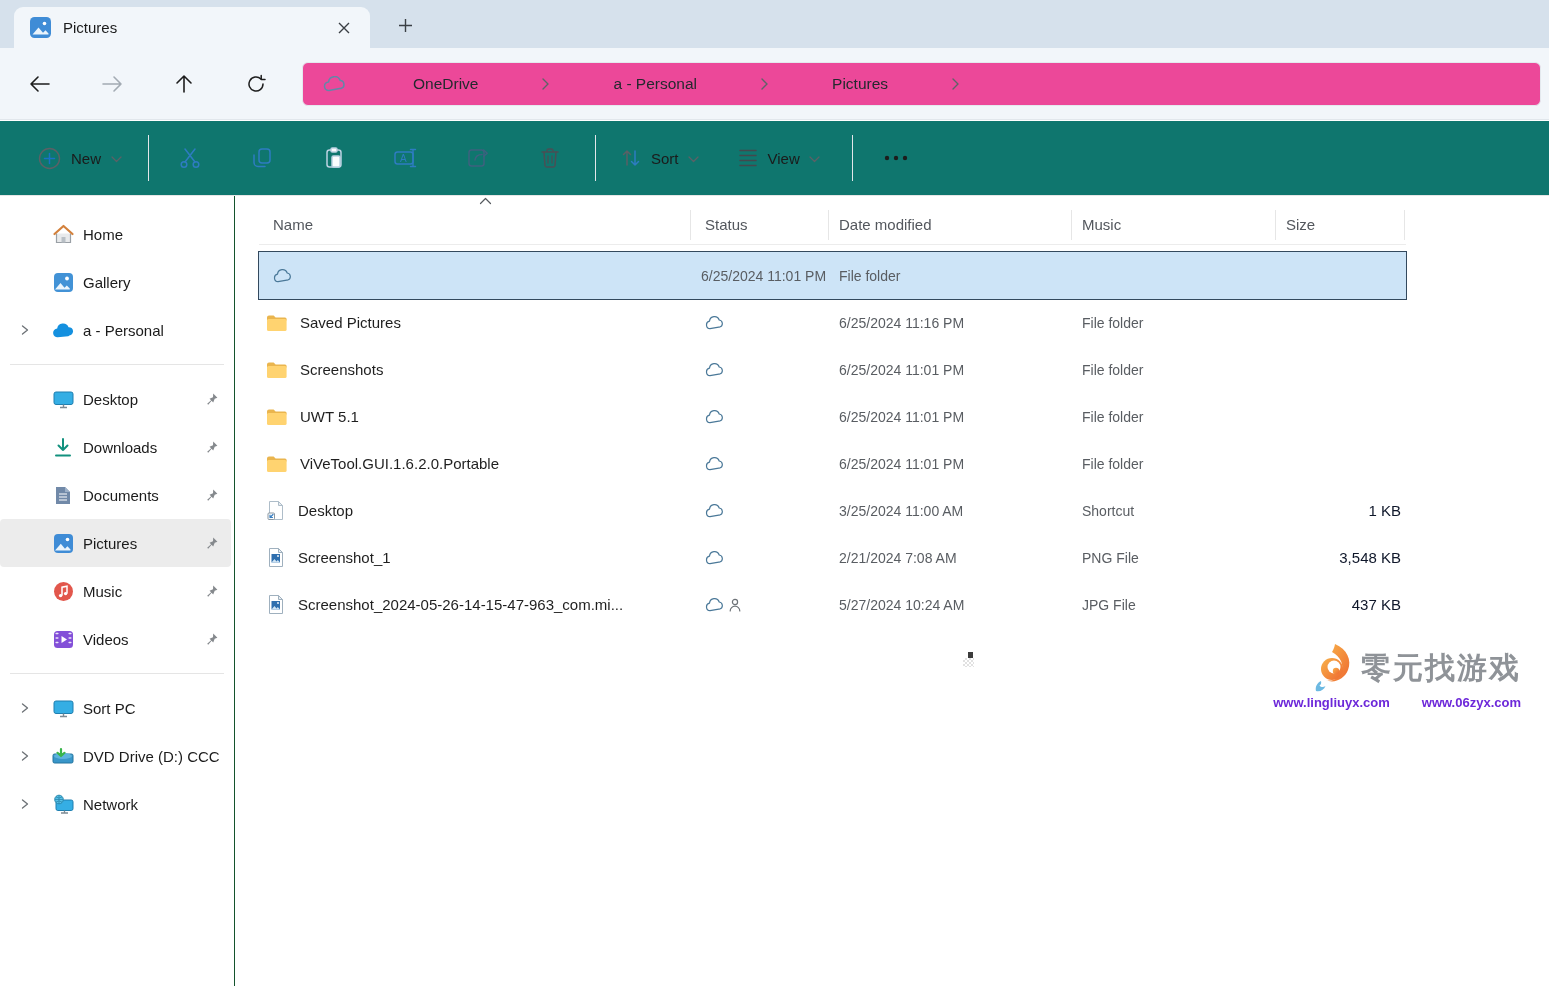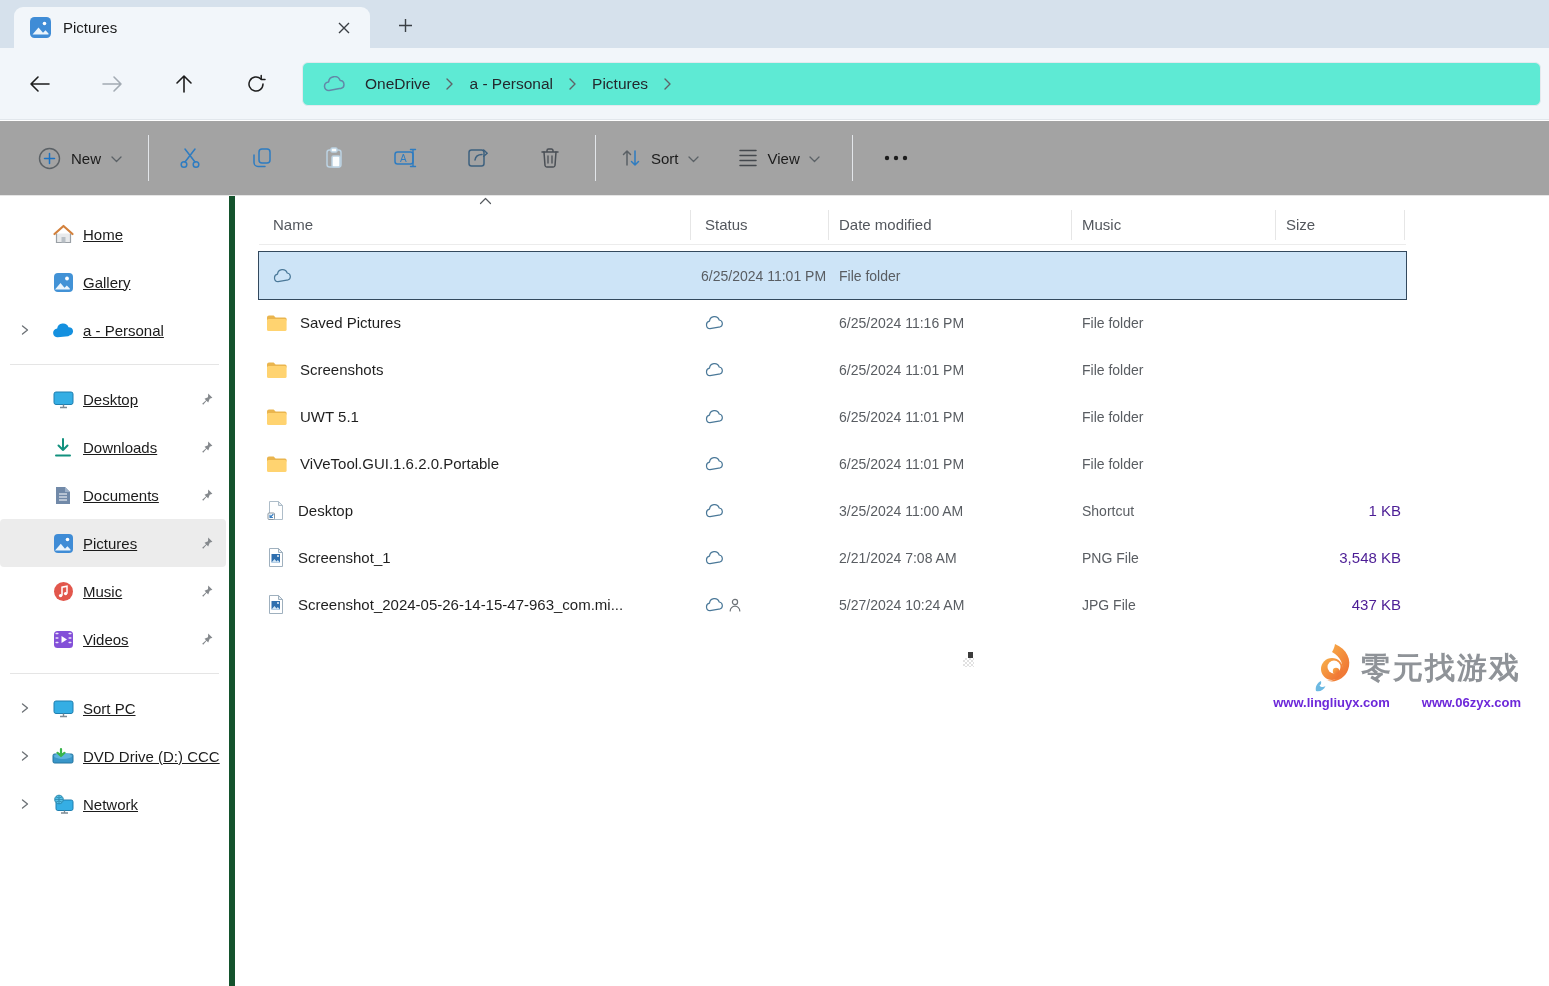--- a/index.html
+++ b/index.html
@@ -14,42 +14,42 @@
   .tab-title { font-size:15px; color:#1b1b1b; margin-left:12px; flex:1; }
   .tab-close { width:28px; height:28px; border-radius:5px; display:flex; align-items:center; justify-content:center; }
   .newtab { position:absolute; left:390px; top:10px; width:30px; height:30px; border-radius:5px;
     display:flex; align-items:center; justify-content:center; }
 
   
   .navbar { position:absolute; top:48px; left:0; width:100%; height:72px; background:#f2f6fa;
     border-bottom:1px solid #e2e7ec; display:flex; align-items:center; }
   .navbtn { width:40px; height:40px; display:flex; align-items:center; justify-content:center; border-radius:5px; }
   .navbtn.b1{ margin-left:20px; } .navbtn.b2{ margin-left:32px; } .navbtn.b3{ margin-left:32px; } .navbtn.b4{ margin-left:32px; }
-  .addressbar { margin-left:26px; margin-right:8px; flex:1; height:44px; background:#5eead4;
-    border:1px solid #e4e9ee; border-radius:6px; display:flex; align-items:center; padding:0 10px 0 20px; }
+  .addressbar { margin-left:26px; margin-right:8px; flex:1; height:44px; background:#ec4899;
+    border:1px solid #e4e9ee; border-radius:6px; display:flex; align-items:center; padding:0 10px 0 20px;gap:48px; }
   .crumb { font-size:15.5px; color:#24292e; padding:4px 8px; border-radius:4px; }
   .crumb-sep { margin:0 6px; display:flex; align-items:center; }
   .addressbar .cloud-bc { margin-right:10px; display:flex; }
 
   
-  .toolbar { position:absolute; top:121px; left:0; width:100%; height:75px; background:#a3a3a3;
+  .toolbar { position:absolute; top:121px; left:0; width:100%; height:75px; background:#0f766e;
     border-bottom:1px solid #e6e6e6; display:flex; align-items:center; }
   .tbtn { height:44px; border-radius:5px; display:flex; align-items:center; justify-content:center; }
   .tbtn.icon-only { width:46px; }
   .tb-new { margin-left:24px; padding:0 14px; gap:10px; }
   .tb-new span { font-size:15px; color:#1b1b1b; }
   .tb-divider { width:1px; height:46px; background:#e3e6ea; margin:0 12px; }
   .tb-group { display:flex; align-items:center; gap:26px; }
   .tb-label-btn { padding:0 12px; gap:9px; }
   .tb-label-btn span { font-size:15px; color:#1b1b1b; }
   .chev-down { display:flex; margin-top:2px; }
 
   
   .main { position:absolute; top:196px; left:0; width:100%; height:790px; display:flex; }
-  .sidebar { width:235px; height:100%; border-right:6px solid #14532d; padding-top:14px; flex:none;text-decoration:underline; }
+  .sidebar { width:235px; height:100%; border-right:1px solid #14532d; padding-top:14px; flex:none; }
   .side-item { height:48px; display:flex; align-items:center; padding-left:20px; margin-right:3px; }
   .side-item .chev { width:32px; display:flex; align-items:center; }
   .side-item .sicon { width:22px; height:22px; display:flex; align-items:center; justify-content:center; margin-right:9px; flex:none; }
   .side-item .slabel { font-size:15px; color:#1b1b1b; white-space:nowrap; }
   .side-item .pin { margin-left:auto; margin-right:12px; display:flex; }
   .side-item.selected { background:#ececec; border-radius:4px; }
   .side-divider { height:1px; background:#e5e5e5; margin:10px 10px; }
 
   
   .content { position:relative; flex:1; height:100%; }
@@ -61,21 +61,21 @@
   .hcell.h-date { padding-left:10px; } .hcell.h-type { padding-left:10px; } .hcell.h-size { padding-left:10px; }
   .sort-caret { position:absolute; top:1px; left:244px; }
   .rows { margin-top:7px; }
   .row { display:grid; grid-template-columns:432px 138px 243px 204px 129px;
     height:47px; margin-left:24px; width:1147px; align-items:center; }
   .row.selected { background:#cde4f7; outline:1px solid #33495e; }
   .cell-name { display:flex; align-items:center; padding-left:7px; font-size:15px; color:#1f1f1f; overflow:hidden; white-space:nowrap; }
   .cell-name .fi { margin-right:13px; flex:none; }
   .cell-status { padding-left:14px; display:flex; align-items:center; gap:5px; }
   .cell-date, .cell-type { padding-left:10px; font-size:14px; color:#595d62; }
-  .cell-size { text-align:right; padding-right:4px; font-size:15px; color:#4c1d95; }
+  .cell-size { text-align:right; padding-right:4px; font-size:15px; color:#0f172a; }
 
   
   .cursor-dot { position:absolute; left:968px; top:652px; width:5px; height:6px; background:#3c3c3c; }
   .cursor-ghost { position:absolute; left:963px; top:658px; width:11px; height:9px;
     background:repeating-conic-gradient(#c9c9c9 0 25%, #fff 0 50%); background-size:4px 4px; opacity:.55; }
 
   
   .watermark { position:absolute; right:28px; bottom:8px; display:flex; flex-direction:column; align-items:flex-end; }
   .wm-top { display:flex; align-items:center; gap:8px; }
   .wm-title { font-size:30px; font-weight:bold; color:#8f9398; letter-spacing:2px; }

